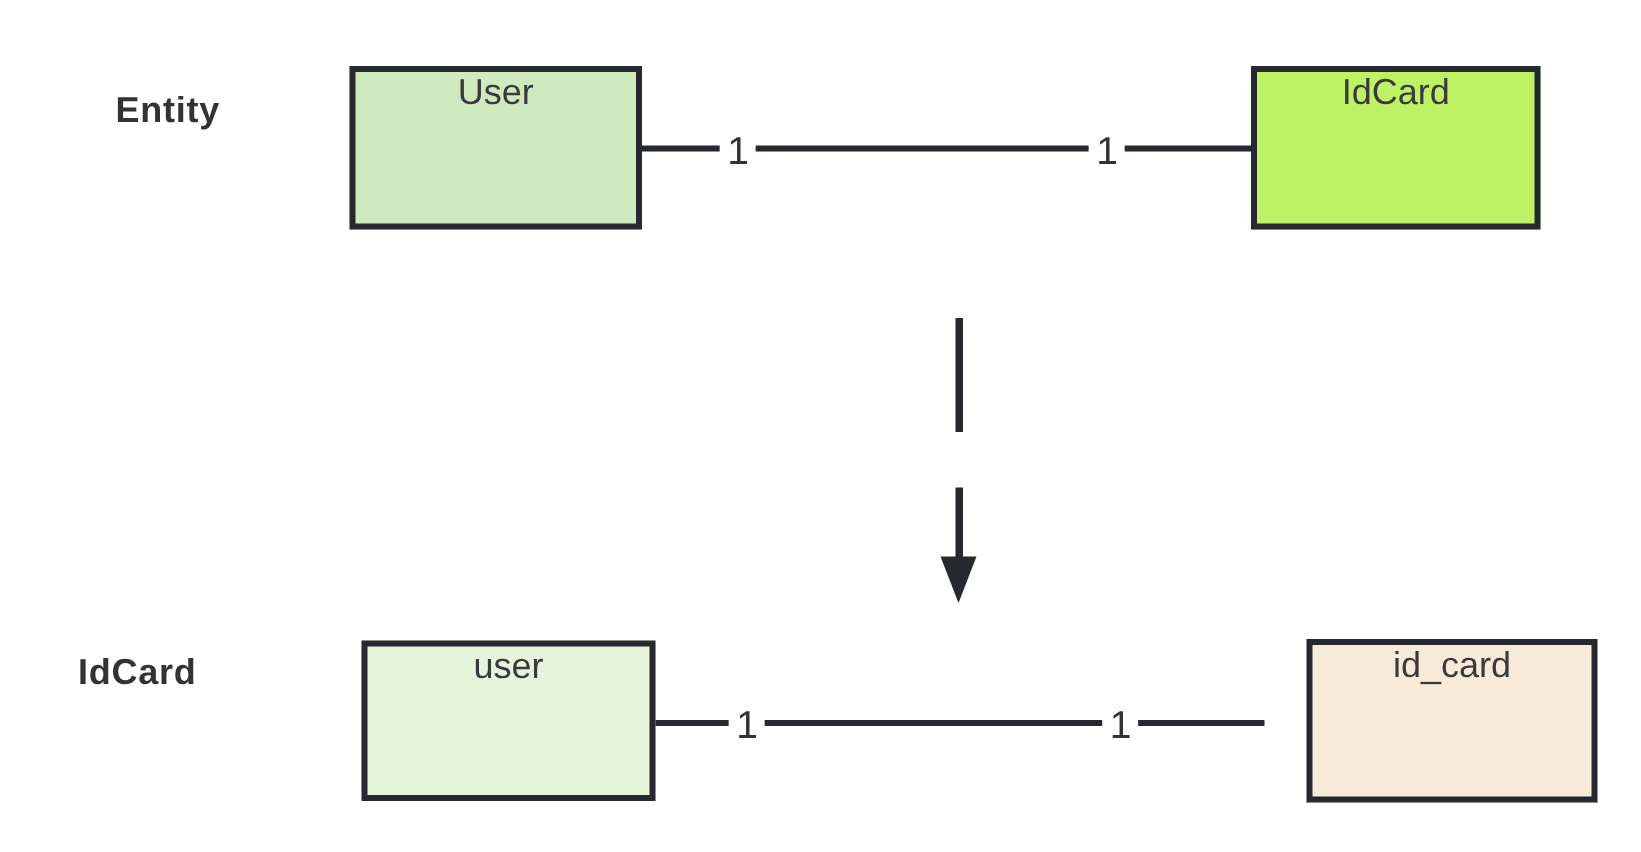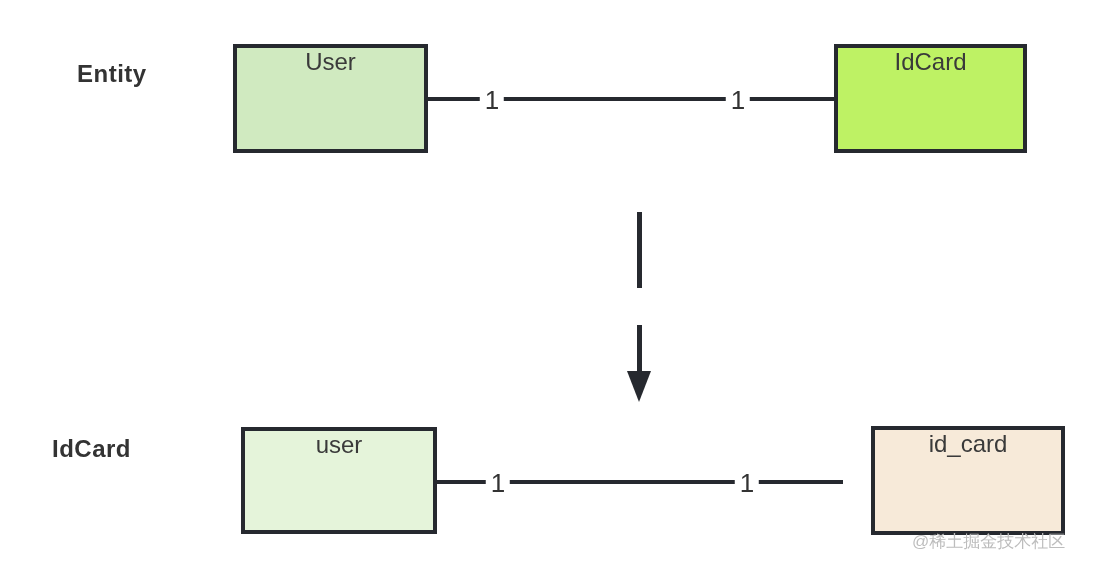--- a/index.html
+++ b/index.html
@@ -133,15 +133,14 @@
   <div class="connector connector-table"></div>
 
   <span class="mult mult-table-left">1</span>
 
   <span class="mult mult-table-right">1</span>
 
   <div class="box box-table-right" style="background: rgb(247, 234, 217);">
     <span>id_card</span>
   </div>
 
-  <div class="watermark">@稀土掘金技术社区</div>
 
 </div>
 
 </body></html>

